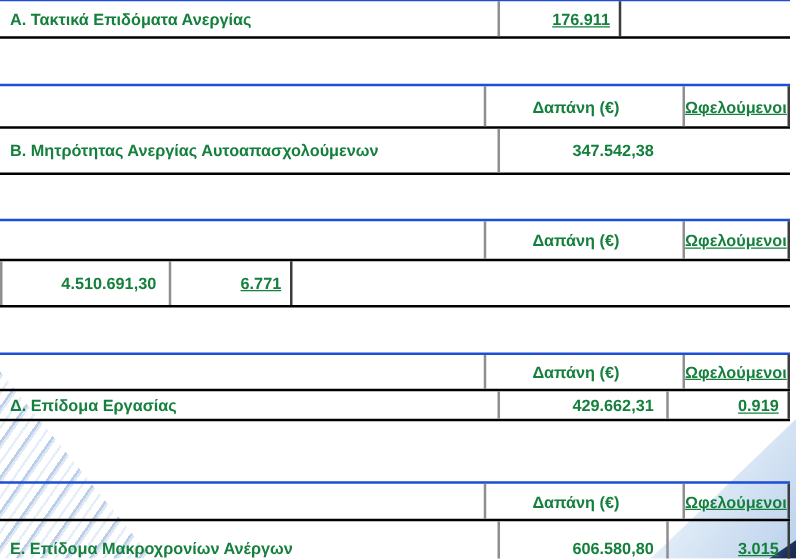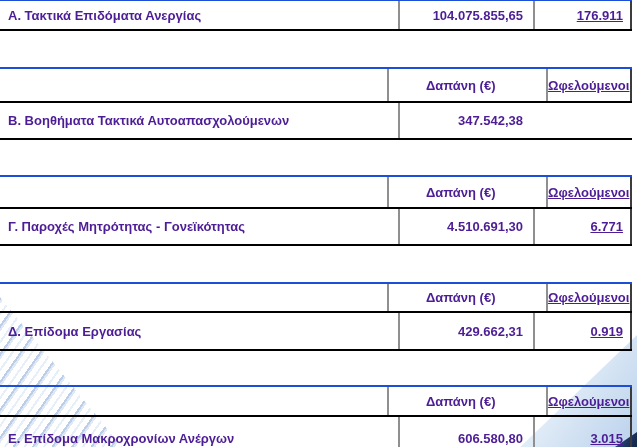--- a/index.html
+++ b/index.html
@@ -49,39 +49,39 @@
     z-index: 0;
   }
 
   
   .tbl {
     position: absolute;
     left: 0;
     width: 632px;
     border-top: 2px solid #1d4ed8;
     z-index: 1;
-    color: #4c1d95;
+    color: #15803d;
   }
   #t1 { top: 0;   border-top-width: 1px; }
   #t2 { top: 67px; }
   #t3 { top: 175px; }
   #t4 { top: 282px; }
   #t5 { top: 385px; }
 
   .row {
     display: flex;
     box-sizing: border-box;
     border-bottom: 2px solid #000;
   }
   .head { height: 34px; gap: 40px; }
   .data { height: 37px; }
   #t1 .data { height: 30px; }
   #t3 .head { height: 32px; }
   #t4 .head { height: 29px; }
-  #t4 .data { height: 38px; }
+  #t4 .data { height: 24px; }
   #t5 .head { height: 30px; }
   #t5 .data { height: 44px; }
 
   .c {
     box-sizing: border-box;
     display: flex;
     align-items: center;
     font-weight: bold;
     font-size: 13px;
     overflow: hidden;
@@ -98,45 +98,43 @@
 
 <div class="screen">
 
   <div class="stripes-left"></div>
   <div class="band-right"></div>
   <div class="corner-navy"></div>
 
   <div class="tbl" id="t1">
     <div class="row data">
       <div class="c c1">Α. Τακτικά Επιδόματα Ανεργίας</div>
-      <div class="c c2">104.075.855,65</div>
       <div class="c c3">176.911</div>
     </div>
   </div>
 
   <div class="tbl" id="t2">
     <div class="row head">
       <div class="c c1"></div>
       <div class="c c2">Δαπάνη (€)</div>
       <div class="c c3">Ωφελούμενοι</div>
     </div>
     <div class="row data">
-      <div class="c c1">Β. Βοηθήματα Τακτικά Αυτοαπασχολούμενων</div>
+      <div class="c c1">Β. Μητρότητας Ανεργίας Αυτοαπασχολούμενων</div>
       <div class="c c2">347.542,38</div>
     </div>
   </div>
 
   <div class="tbl" id="t3">
     <div class="row head">
       <div class="c c1"></div>
       <div class="c c2">Δαπάνη (€)</div>
       <div class="c c3">Ωφελούμενοι</div>
     </div>
     <div class="row data">
-      <div class="c c1">Γ. Παροχές Μητρότητας - Γονεϊκότητας</div>
       <div class="c c2">4.510.691,30</div>
       <div class="c c3">6.771</div>
     </div>
   </div>
 
   <div class="tbl" id="t4">
     <div class="row head">
       <div class="c c1"></div>
       <div class="c c2">Δαπάνη (€)</div>
       <div class="c c3">Ωφελούμενοι</div>

